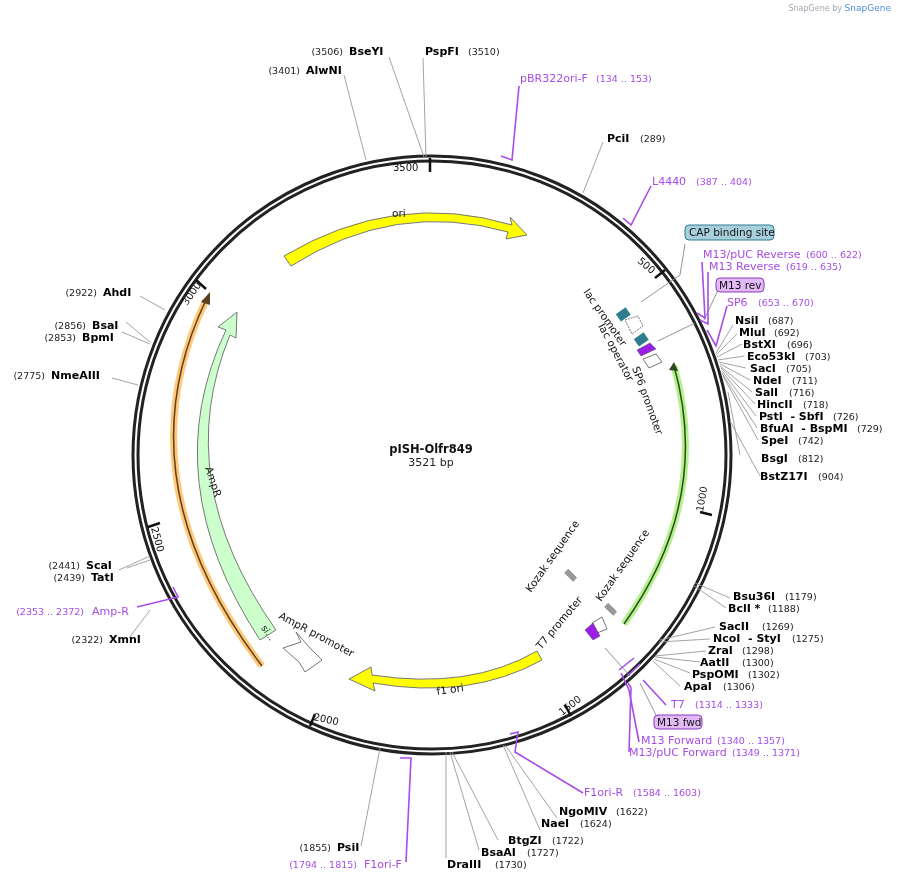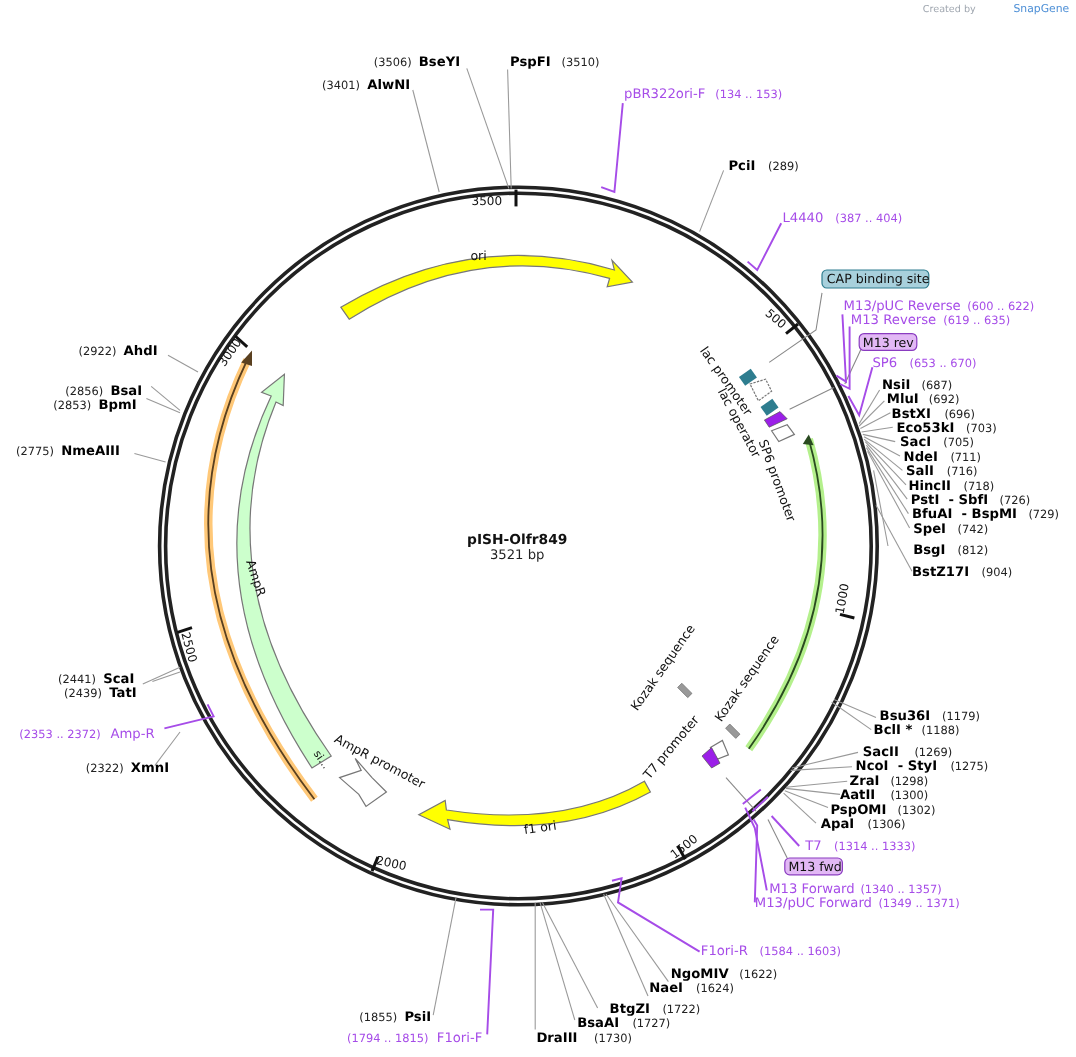--- a/index.html
+++ b/index.html
@@ -7,27 +7,27 @@
   #map { position:absolute; left:0; top:0; }
   .enz { font-family:"DejaVu Sans", sans-serif; font-size:11px; font-weight:bold; fill:#000; }
   .pos { font-family:"DejaVu Sans", sans-serif; font-size:9.5px; fill:#222; }
   .prim { font-family:"DejaVu Sans", sans-serif; font-size:11px; fill:#a64ce8; }
   .primpos { font-family:"DejaVu Sans", sans-serif; font-size:9.5px; fill:#a64ce8; }
   .feat { font-family:"DejaVu Sans", sans-serif; font-size:10.5px; fill:#111; }
   .tick { font-family:"DejaVu Sans", sans-serif; font-size:10px; fill:#111; }
   .title { font-family:"DejaVu Sans", sans-serif; font-size:11.5px; font-weight:bold; fill:#111; }
   .sub { font-family:"DejaVu Sans", sans-serif; font-size:11px; fill:#222; }
   .credit { position:absolute; right:6px; top:3px; font-size:8px; color:#a0a7b0; font-family:"DejaVu Sans", sans-serif; }
-  .credit b { color:#4d8fd6; font-weight:normal; font-size:9px;margin-left:29px; }
+  .credit b { color:#4d8fd6; font-weight:normal; font-size:9px; }
 </style>
 </head>
 <body>
 
 <div class="credit">
-  <span>Created by</span>
+  <span>SnapGene by</span>
   <b>SnapGene</b>
 </div>
 
 <svg id="map" width="897" height="881" viewBox="0 0 897 881" xmlns="http://www.w3.org/2000/svg">
 
   <g>
     <circle cx="432" cy="455" r="299" fill="none" stroke="#222" stroke-width="3"></circle>
     <circle cx="432" cy="455" r="294" fill="none" stroke="#222" stroke-width="3"></circle>
   </g>
 

